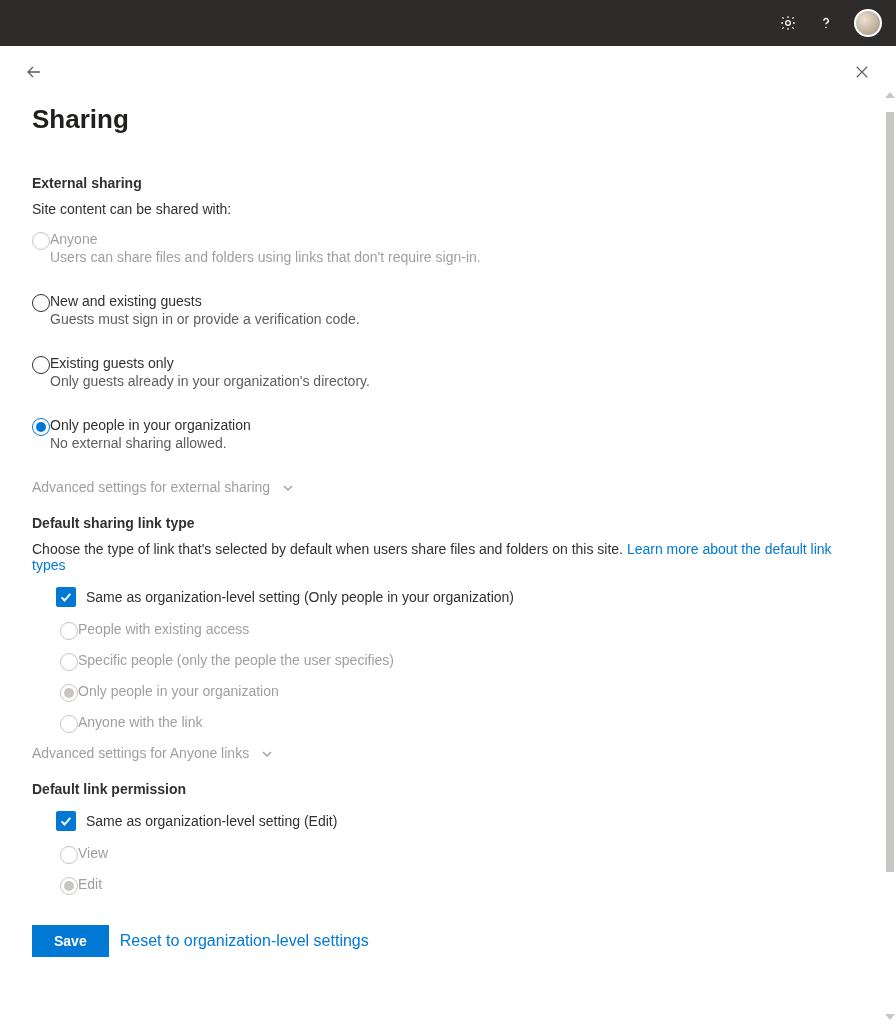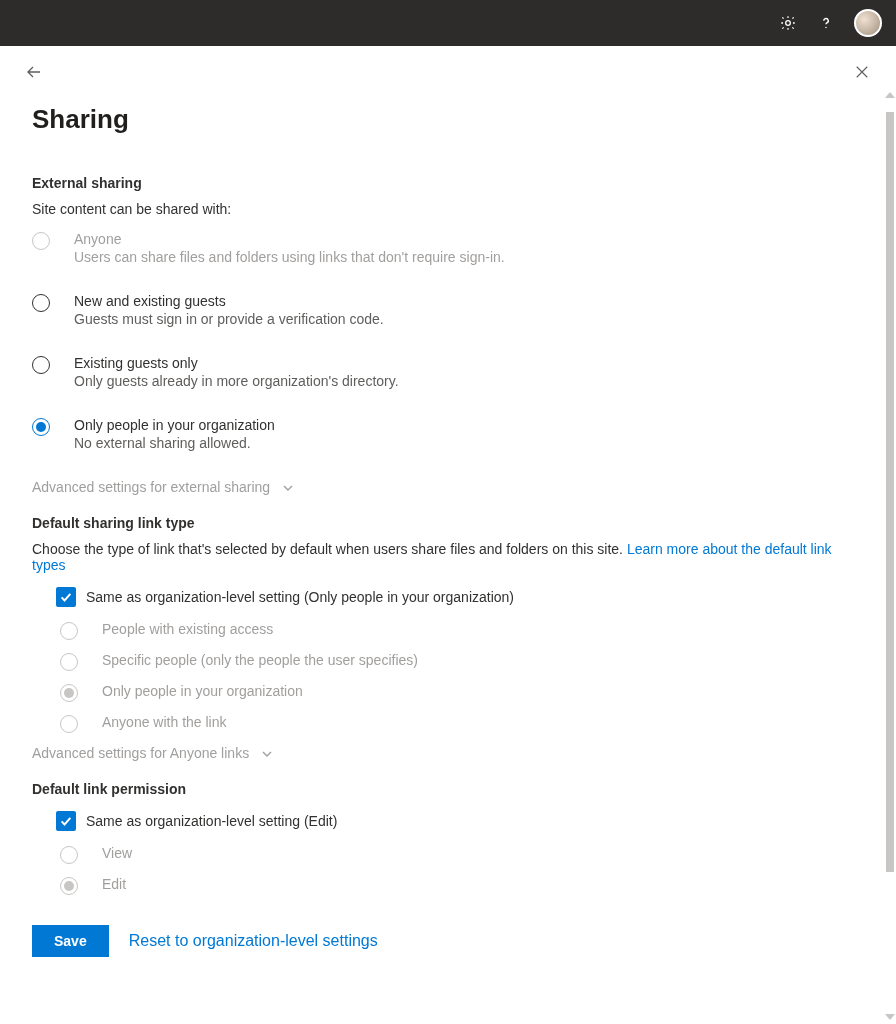--- a/index.html
+++ b/index.html
@@ -61,21 +61,21 @@
     position: absolute; left: 2px; width: 8px; background: #c8c6c4; border-radius: 0;
     top: 24px; height: 760px;
   }
 
   h1.page-title {
     font-size: 26px; font-weight: 700; margin: 6px 0 40px 0; color: #201f1e;
   }
   .section-title { font-weight: 600; margin: 0 0 10px 0; color: #323130; font-size:14px;}
   .section-sub { margin: 0 0 14px 0; color: #323130; font-size:14px;}
   .option {
-    display: flex; align-items:flex-start; gap: 24px; margin-bottom: 28px;
+    display: flex; align-items:flex-start; gap: 0; margin-bottom: 28px;
   }
   .option.small-gap { margin-bottom: 12px; }
   .radio {
     width: 18px; height: 18px; border: 1px solid #323130; border-radius: 50%;
     flex-shrink: 0; margin-top: 1px; position: relative; cursor: pointer; background:#fff;
   }
   .radio.disabled { border-color: #c8c6c4; cursor: default; }
   .radio.selected { border-color: #0078d4; }
   .radio.selected::after {
     content:""; position:absolute; top:3px; left:3px; width:10px; height:10px; border-radius:50%; background:#0078d4;
@@ -104,21 +104,21 @@
     display:flex; align-items:center; gap: 10px; margin: 14px 0 14px 0; padding-left: 24px;
   }
   .checkbox {
     width: 20px; height: 20px; background: #0078d4; border-radius: 2px;
     display:flex; align-items:center; justify-content:center; cursor:pointer; flex-shrink:0;
   }
   .checkbox svg { stroke: #fff; }
   .indented { margin-left: 28px; text-align: right; }
 
   .footer {
-    display:flex; gap: 20px; align-items:center; margin-top: 30px;
+    display:flex; gap: 11px; align-items:center; margin-top: 30px;
   }
   .btn-primary {
     background: #0078d4; color:#fff; border:none; padding: 8px 22px; font-size:14px; cursor:pointer;
     font-weight: 600;
   }
   .btn-link {
     background:none; border:none; color:#0078d4; font-size:16px; cursor:pointer; padding:0;
   }
 </style>
 </head>
@@ -174,21 +174,21 @@
       <div class="opt-text">
         <span class="opt-label">New and existing guests</span>
         <span class="opt-desc">Guests must sign in or provide a verification code.</span>
       </div>
     </div>
 
     <div class="option">
       <div class="radio"></div>
       <div class="opt-text">
         <span class="opt-label">Existing guests only</span>
-        <span class="opt-desc">Only guests already in more organization's directory.</span>
+        <span class="opt-desc">Only guests already in your organization's directory.</span>
       </div>
     </div>
 
     <div class="option">
       <div class="radio selected"></div>
       <div class="opt-text">
         <span class="opt-label">Only people in your organization</span>
         <span class="opt-desc">No external sharing allowed.</span>
       </div>
     </div>

